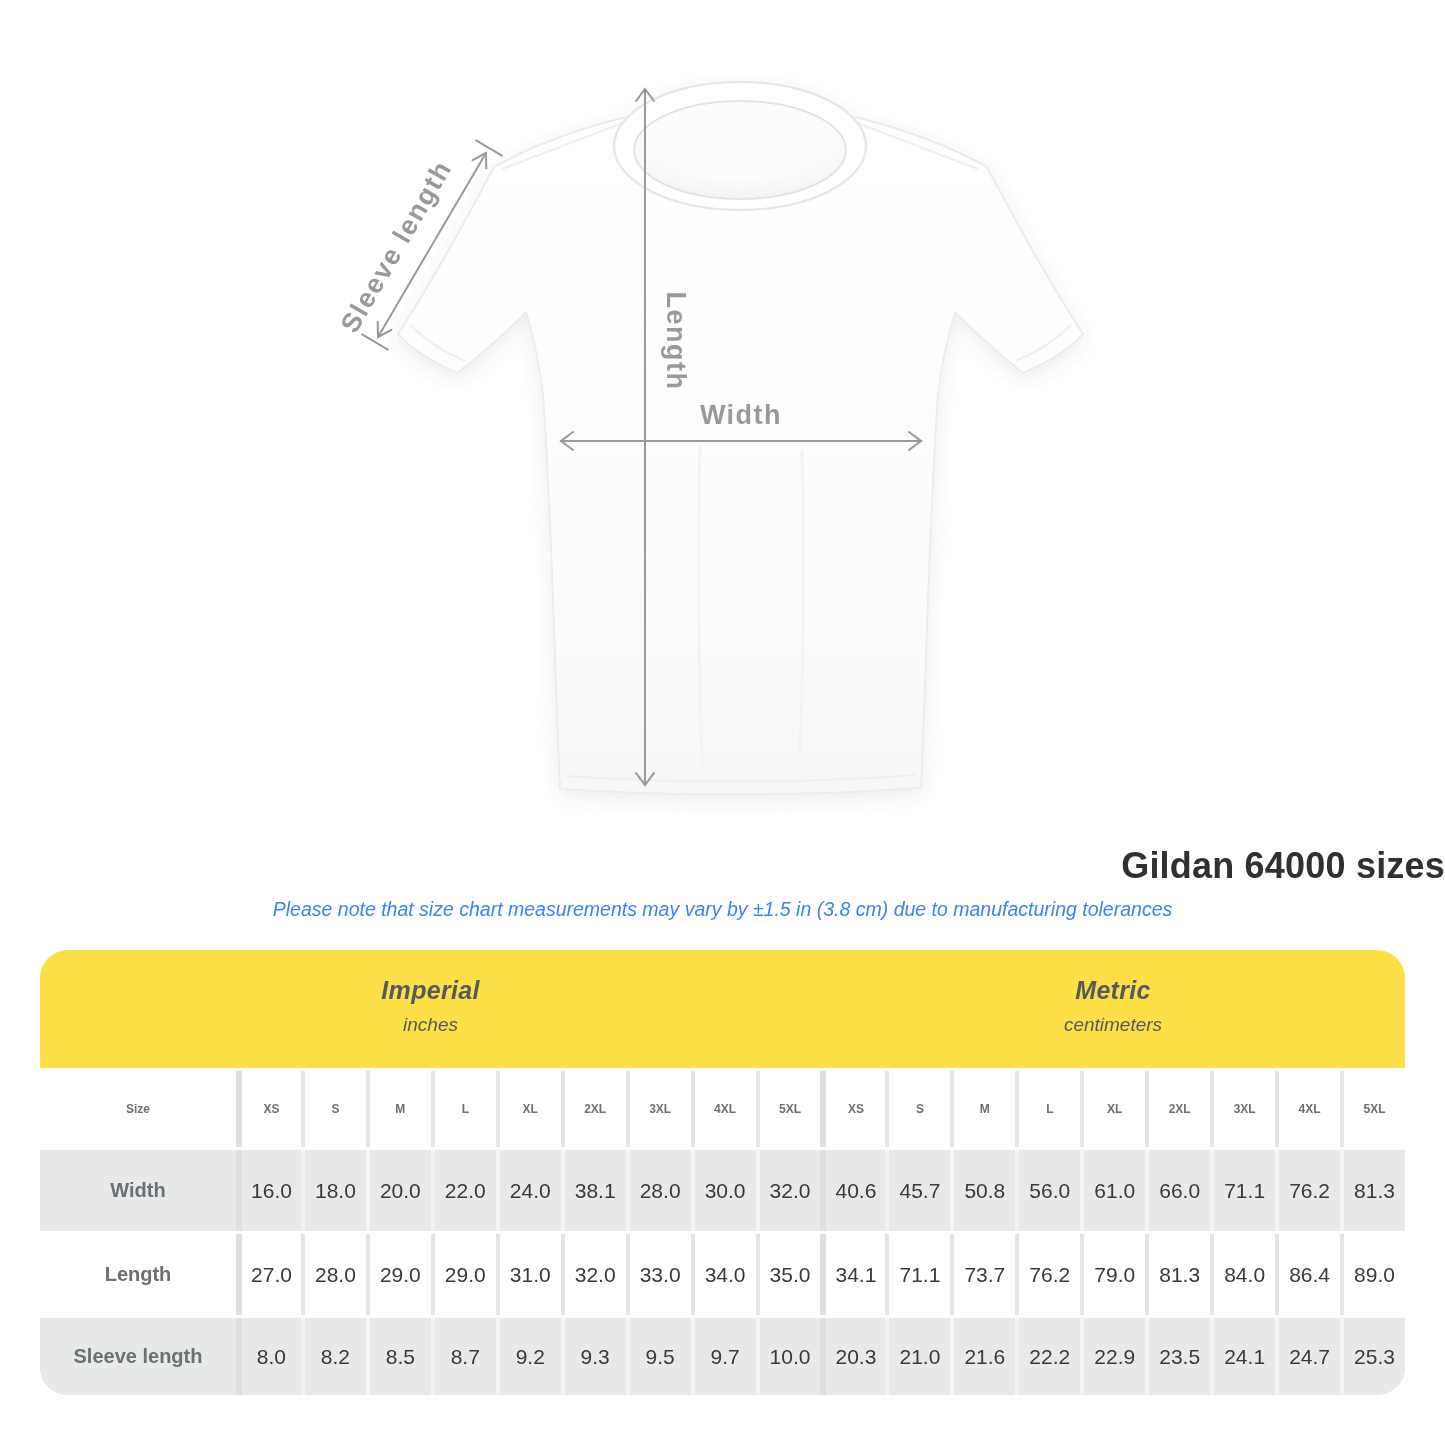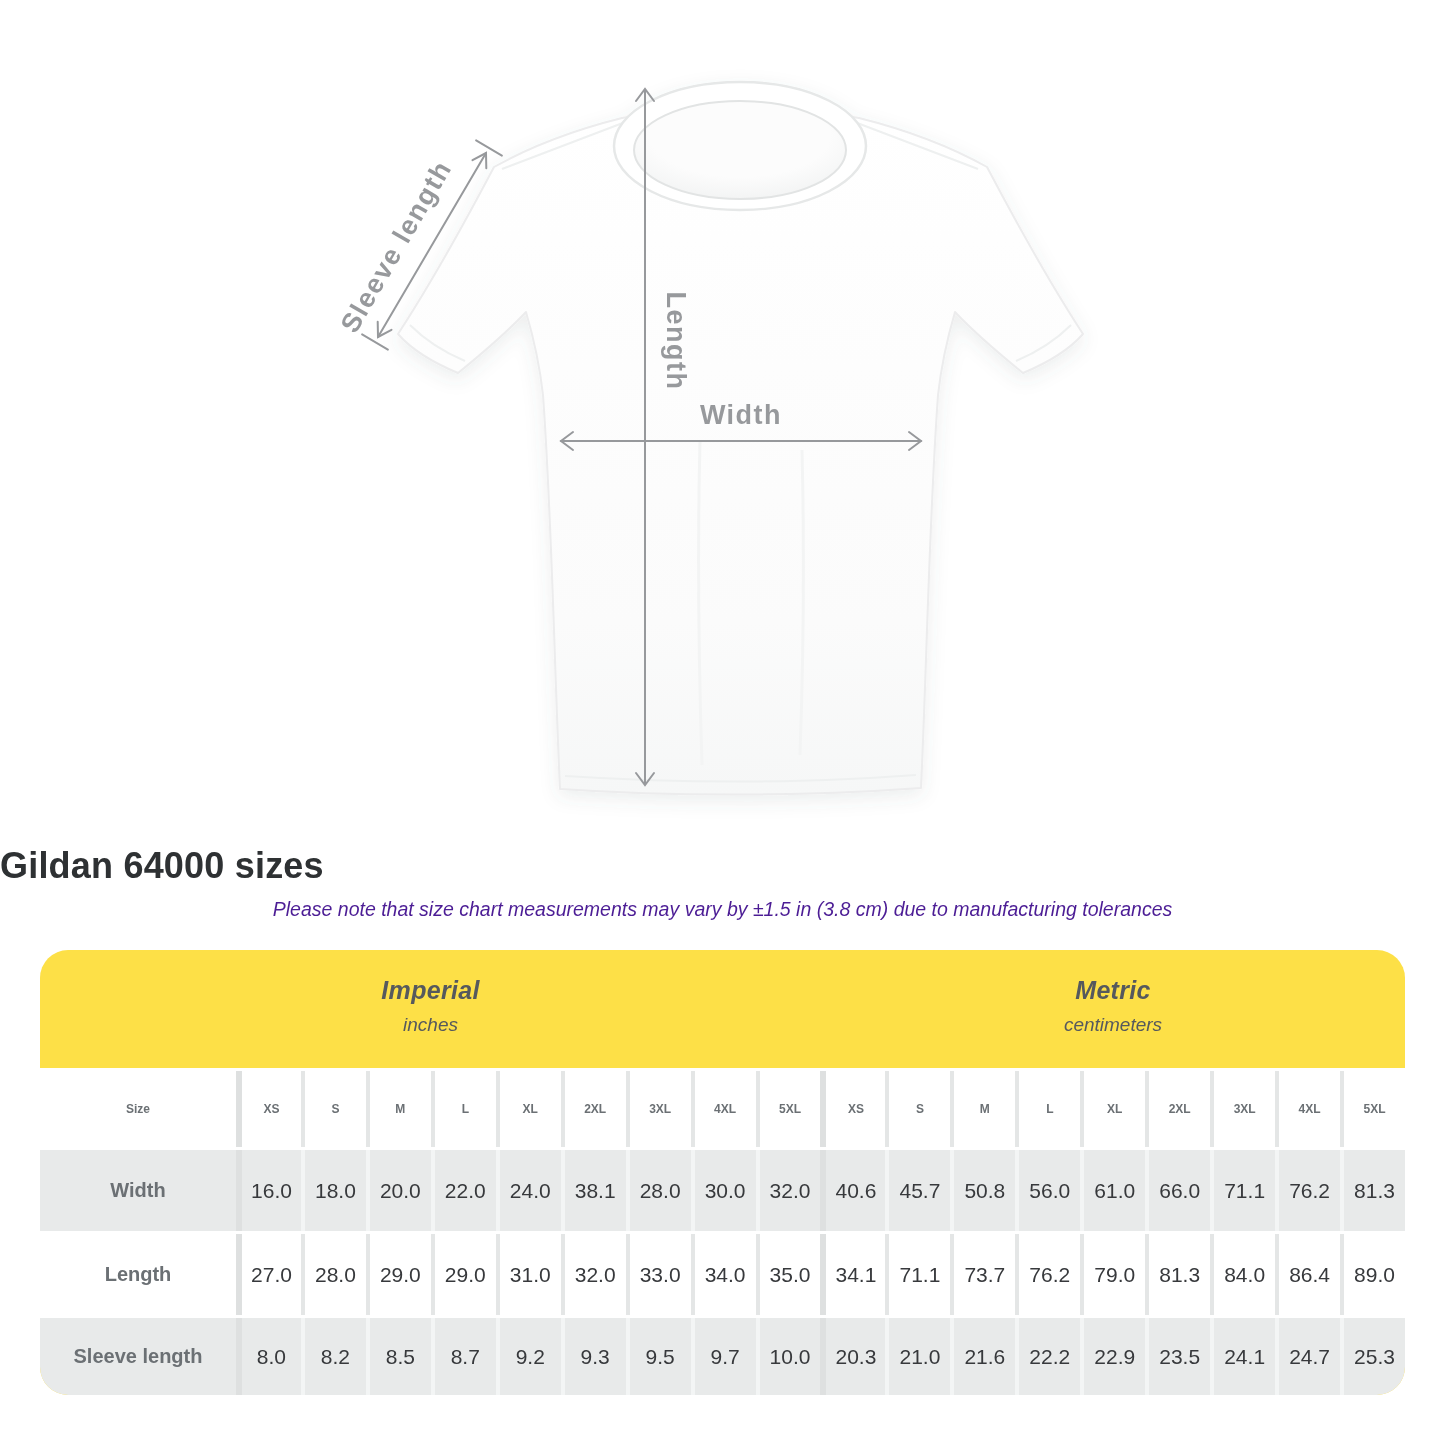--- a/index.html
+++ b/index.html
@@ -5,26 +5,26 @@
   * { margin:0; padding:0; box-sizing:border-box; }
   html,body { background:#ffffff; }
   body { width:1445px; height:1445px; font-family:"Liberation Sans", sans-serif; position:relative; overflow:hidden; }
 
   .stage { position:relative; width:1445px; height:1445px; background:#ffffff; }
 
   .shirt-svg { position:absolute; top:0; left:0; }
 
   .page-title {
     position:absolute; top:845px; left:0; width:100%;
-    text-align:left; font-size:36px; font-weight:bold; color:#2e3133;
+    text-align:right; font-size:36px; font-weight:bold; color:#2e3133;
     letter-spacing:0.2px;
   }
   .subtitle {
     position:absolute; top:898px; left:0; width:100%;
-    text-align:center; font-style:italic; font-size:19.5px; color:#4c1d95;
+    text-align:center; font-style:italic; font-size:19.5px; color:#3b82f6;
   }
 
   .chart {
     position:absolute; top:950px; left:40px; width:1365px; height:445px;
     background:#fde047; border-radius:28px; overflow:hidden;
   }
 
   .group-header {
     display:grid; grid-template-columns:781px 1fr; height:118px;
   }

